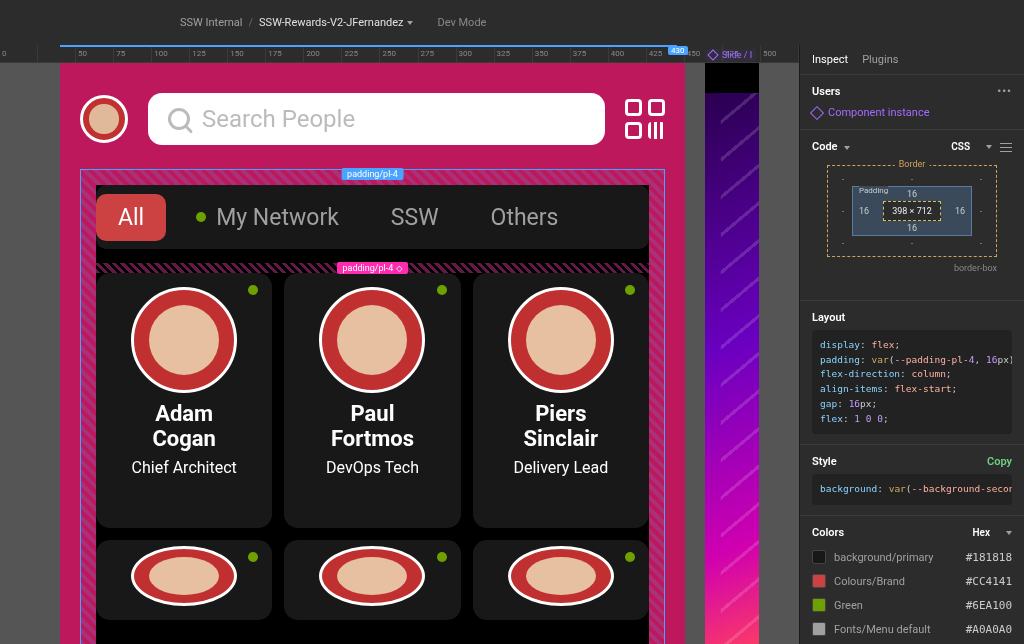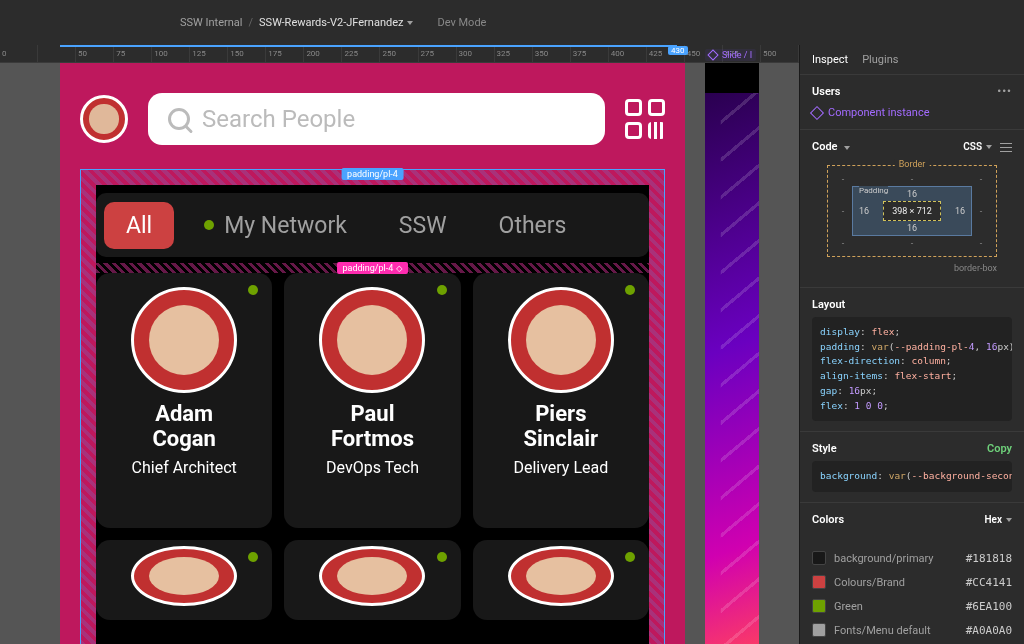--- a/index.html
+++ b/index.html
@@ -53,21 +53,21 @@
 
   
   .sel-outer { position: absolute; top: 106px; left: 20px; right: 20px; bottom: 0; border: 1px solid #4aa3ff; background: repeating-linear-gradient(45deg, rgba(74,163,255,0.18) 0 4px, transparent 4px 8px); }
   .sel-pad-top { position: absolute; top: 105px; left: 50%; transform: translateX(-50%); background: #4aa3ff; color: #fff; font-size: 9px; padding: 1px 6px; border-radius: 2px; z-index: 20; }
   .sel-inner { position: absolute; top: 122px; left: 36px; right: 36px; bottom: 0; background: #000; z-index: 10; }
   .sel-pink-overlay { position: absolute; top: 200px; left: 36px; right: 36px; height: 10px; background: repeating-linear-gradient(45deg, rgba(255,60,180,0.4) 0 3px, transparent 3px 6px); z-index: 14; }
   .sel-pink-label { position: absolute; top: 199px; left: 50%; transform: translateX(-50%); background: #ff2cb0; color: #fff; font-size: 9px; padding: 1px 6px; border-radius: 2px; z-index: 20; display:flex; align-items:center; gap:3px; }
   .sel-pink-label::after{ content:"◇"; font-size:8px; }
 
   
-  .tabs { position: absolute; top: 122px; left: 36px; right: 36px; height: 64px; background: #181818; border-radius: 10px; display: flex; align-items: center; padding: 8px; gap: 8px; z-index: 15; margin-top: 8px; }
+  .tabs { position: absolute; top: 122px; left: 36px; right: 36px; height: 64px; background: #181818; border-radius: 10px; display: flex; align-items: center; padding: 0; gap: 8px; z-index: 15; }
   .tab { flex: 0 0 auto; padding: 10px 22px; font-size: 23px; color: #a0a0a0; border-radius: 10px; display: flex; align-items: center; gap: 10px; }
   .tab.active { background: #cc4141; color: #fff; }
   .tab .dot { width: 10px; height: 10px; border-radius: 50%; background: #6ea100; }
 
   
   .cards { position: absolute; top: 210px; left: 36px; right: 36px; bottom: 0; display: grid; grid-template-columns: repeat(3, 1fr); gap: 12px; z-index: 15; }
   .card { background: #181818; border-radius: 14px; padding: 14px 10px; display: flex; flex-direction: column; align-items: center; position: relative; }
   .card .dot { position: absolute; top: 12px; right: 14px; width: 10px; height: 10px; border-radius: 50%; background: #6ea100; }
   .card .avatar-lg { width: 106px; height: 106px; }
   .card .avatar-lg .face { background: #e6c0a0; }
@@ -78,25 +78,25 @@
   
   .panel { width: 225px; background: #2c2c2c; border-left: 1px solid #1a1a1a; display: flex; flex-direction: column; font-size: 11px; overflow-y: auto; }
   .p-tabs { display: flex; gap: 14px; padding: 8px 12px; border-bottom: 1px solid #3a3a3a; }
   .p-tabs span.active { color: #fff; }
   .p-section { padding: 10px 12px; border-bottom: 1px solid #3a3a3a; }
   .p-head { display: flex; justify-content: space-between; align-items: center; color: #fff; font-weight: 600; font-size: 11px; }
   .p-head .more { letter-spacing: 1px; color: #a0a0a0; cursor:pointer; }
   .comp-inst { color: #a36bff; display: flex; align-items: center; gap: 6px; margin-top: 8px; }
   .comp-inst::before { content: ""; display: inline-block; width: 8px; height: 8px; border: 1px solid #a36bff; transform: rotate(45deg); }
   .code-head { display: flex; justify-content: space-between; align-items: center; }
-  .css-chip { color: #fff; font-size: 10px; display: flex; align-items: center; gap: 4px; }
+  .css-chip { color: #fff; font-size: 10px; display: flex; align-items: center; gap: 16px; }
   .sliders-icon { display:inline-block; width:12px; height:10px; background: linear-gradient(#a0a0a0,#a0a0a0) 0 1px/12px 1px no-repeat, linear-gradient(#a0a0a0,#a0a0a0) 0 5px/12px 1px no-repeat, linear-gradient(#a0a0a0,#a0a0a0) 0 9px/12px 1px no-repeat; position:relative; }
 
   
-  .box-model { margin: 12px auto 4px auto; width: 170px; }
+  .box-model { margin: 12px auto 17px auto; width: 170px; }
   .bm-border { border: 1px dashed #d0a25a; padding: 6px; position: relative; text-align: center; }
   .bm-border-label { position: absolute; top: -7px; left: 50%; transform: translateX(-50%); background: #2c2c2c; padding: 0 4px; font-size: 9px; color: #d0a25a; }
   .bm-grid { display: grid; grid-template-columns: 18px 1fr 18px; grid-template-rows: 14px 1fr 14px; align-items: center; justify-items: center; font-size: 9px; color: #ccc; }
   .bm-grid .dash { color: #888; }
   .bm-padding { background: #3a4a5a; border: 1px solid #5a7aa0; width: 100%; display: grid; grid-template-columns: 22px 1fr 22px; grid-template-rows: 14px 1fr 14px; align-items: center; justify-items: center; position: relative; }
   .bm-padding-label { position: absolute; top: -1px; left: 6px; font-size: 8px; color: #ccc; background:#3a4a5a; }
   .bm-content { background: #2c2c2c; border: 1px dashed #d0c25a; padding: 4px 8px; font-size: 9px; color: #eee; }
   .bm-note { text-align: right; font-size: 9px; color: #888; margin-top: 6px; }
 
   .code-block { background: #222; border-radius: 4px; padding: 8px; font-family: Menlo, Consolas, monospace; font-size: 9.5px; line-height: 1.55; white-space: pre; color: #ccc; overflow: hidden; }
@@ -340,21 +340,21 @@
 
     <div class="p-section">
       <div class="style-head p-head" style="margin-bottom:6px">
         <span>Style</span>
         <span class="copy-link">Copy</span>
       </div>
       <div class="code-block" id="style-code"><span class="kw">background</span>: <span class="fn">var</span>(<span class="val">--background-secondary</span>,</div>
     </div>
 
     <div class="p-section" style="border-bottom:none">
-      <div class="p-head" style="margin-bottom:20px">
+      <div class="p-head" style="margin-bottom:6px">
         <span>Colors</span>
         <span class="css-chip">
           <span>Hex</span>
           <span class="chev-d"></span>
         </span>
       </div>
       <div id="color-list">
           <div class="color-row">
             <div class="left">
               <span class="swatch" style="background:#181818"></span>

